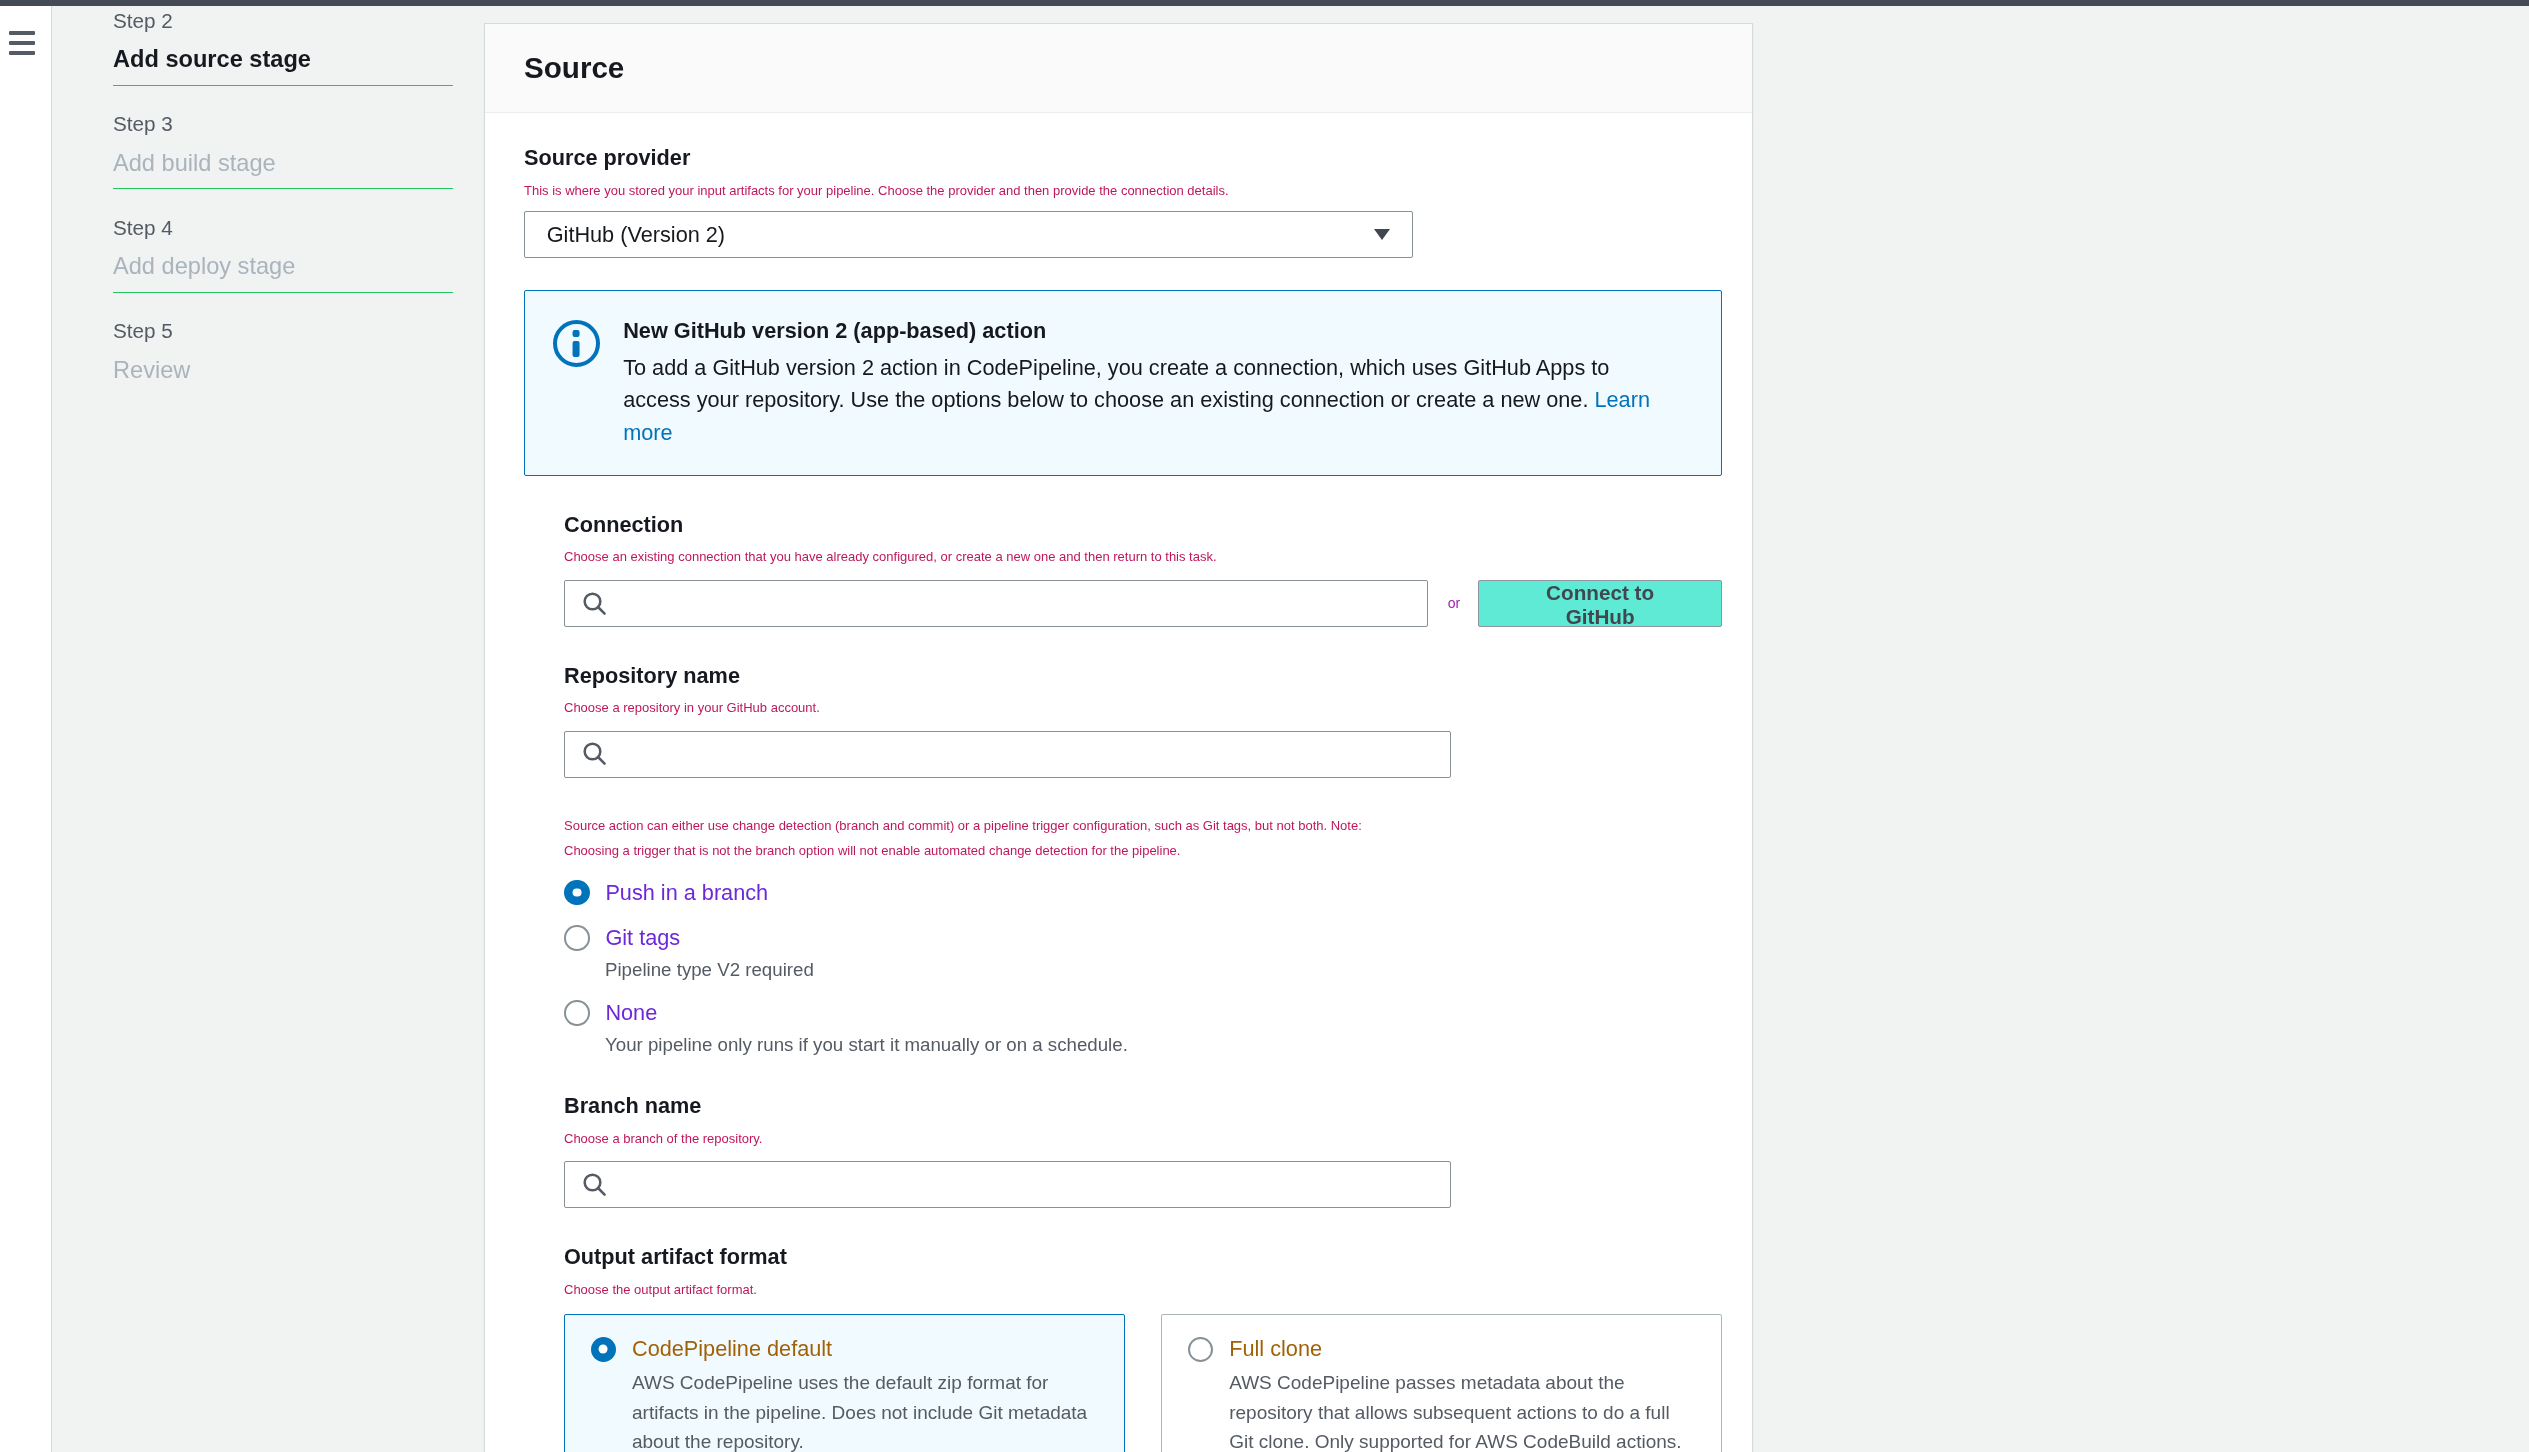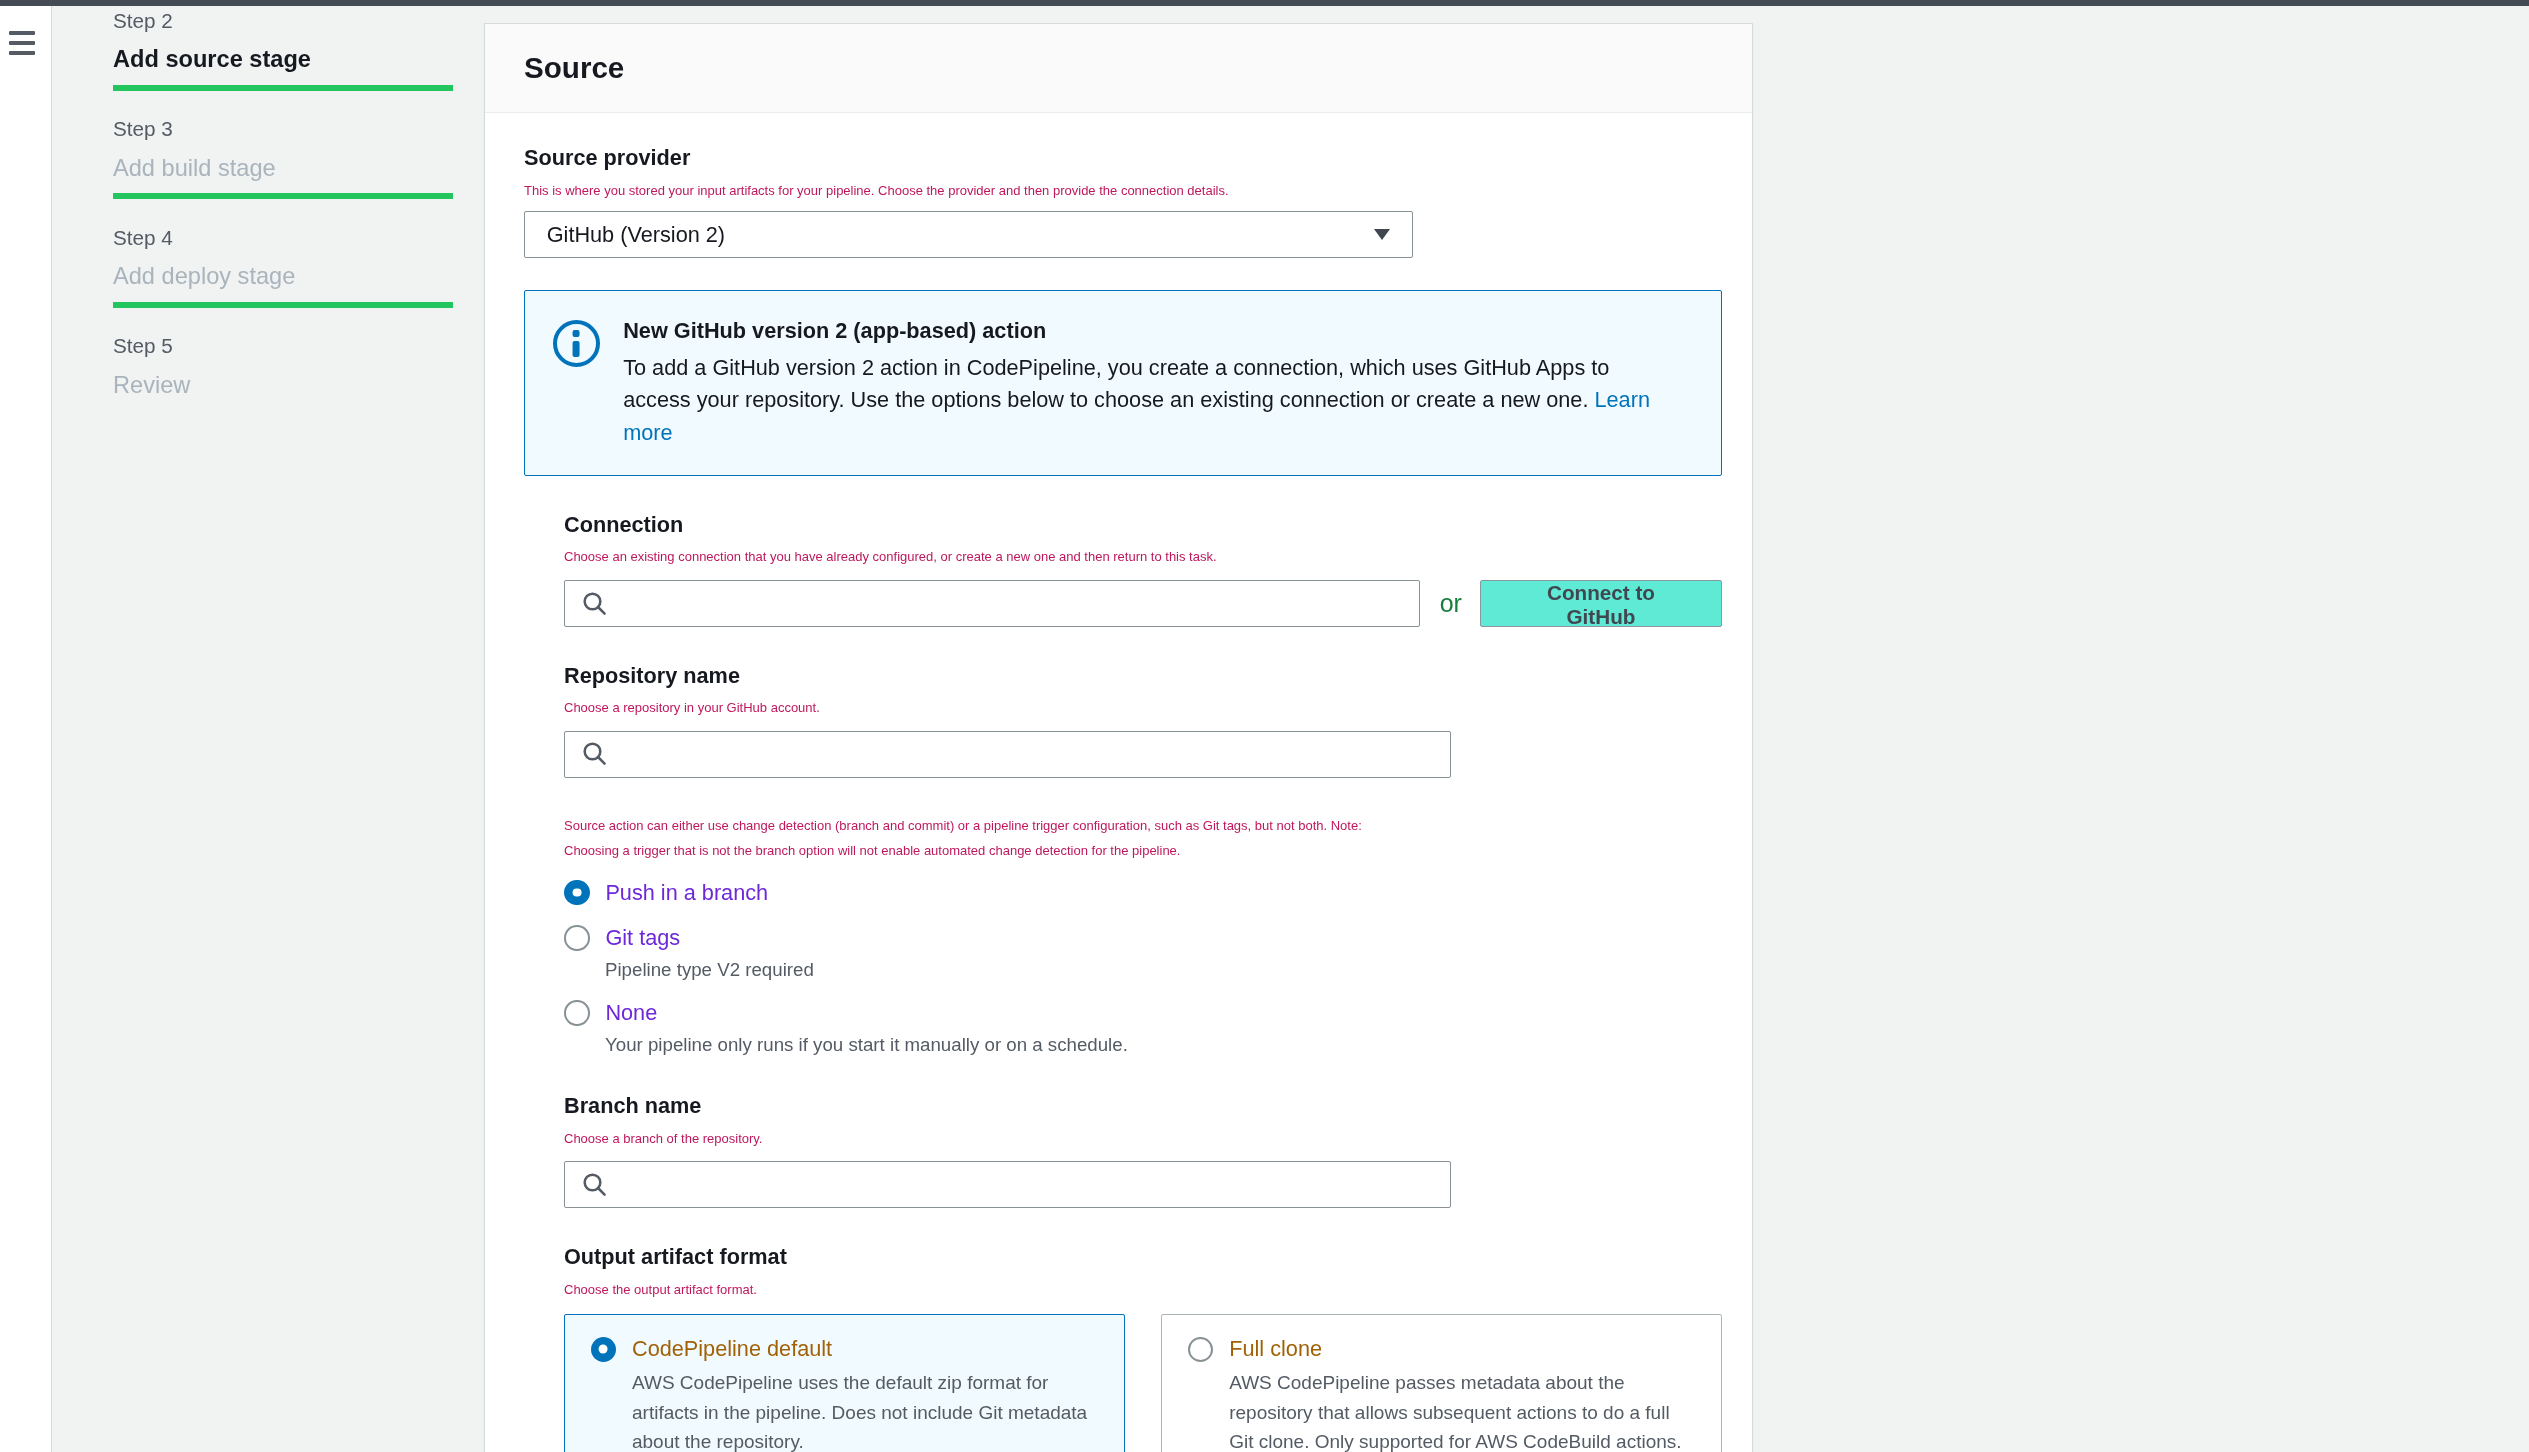--- a/index.html
+++ b/index.html
@@ -13,21 +13,21 @@
   
   .topbar { position:absolute; top:0; left:0; width:2530px; height:5.9px; background:#454b54; z-index:6; }
 
   
   .left-rail { position:absolute; top:5.9px; left:0; width:52px; height:1446px; background:#ffffff; border-right:1px solid #d5dbdb; z-index:2; }
   .hamburger { position:absolute; top:25.6px; left:8.9px; width:26.6px; height:23.6px; display:flex; flex-direction:column; justify-content:space-between; cursor:pointer; }
   .hamburger .bar { width:26.6px; height:3.9px; background:#545b64; border-radius:1px; }
 
   
   .steps-nav { position:absolute; left:113px; top:7.9px; width:340px; z-index:1; }
-  .step-item { border-bottom:6px solid #22c55e; padding-bottom:9.9px; margin-bottom:25.6px; }
+  .step-item { border-bottom:1px solid #22c55e; padding-bottom:9.9px; margin-bottom:25.6px; }
   .step-item:last-child { border-bottom:none; }
   .step-label { font-size:20.7px; line-height:25.6px; color:#545b64; margin-bottom:11.8px; }
   .step-name { font-size:23.6px; line-height:29.6px; }
   .step-item.active .step-name { font-weight:bold; color:#16191f; }
   .step-item.disabled .step-name { color:#a9b4bc; }
 
   
   .card { position:absolute; left:484px; top:22.7px; width:1269px; height:1517px; background:#ffffff; border:1px solid #d5dbdb; box-shadow:0 1px 2px rgba(0,0,0,0.05); z-index:1; }
   .card-header { height:89px; background:#fafafa; border-bottom:1px solid #eaeded; display:flex; align-items:center; padding-left:39px; }
   .card-title { font-size:29.6px; font-weight:bold; color:#16191f; }
@@ -52,21 +52,21 @@
   .info-body { font-size:21.7px; line-height:32.5px; color:#16191f; max-width:1054px; }
   .info-link { color:#0073bb; text-decoration:none; cursor:pointer; }
 
   
   .search-input-wrap { border:1px solid #879196; border-radius:2px; background:#fff; height:47px; display:flex; align-items:center; padding-left:15.8px; }
   .search-input-wrap input { border:none; outline:none; flex:1; height:100%; font-size:21.7px; font-family:"Liberation Sans", sans-serif; color:#16191f; background:transparent; padding:0 11.8px; }
   .search-icon { flex-shrink:0; display:block; }
 
   .connection-row { margin-top:9.9px; display:flex; align-items:center; }
   .connection-row .search-input-wrap { width:879px; }
-  .or-text { font-size:25px; color:#15803d; margin:0 17.7px 0 19.7px; }
+  .or-text { font-size:14px; color:#a21caf; margin:0 17.7px 0 19.7px; }
   .secondary-btn { height:47px; padding:0 31.5px; background:#5eead4; border:1px solid #8d969e; border-radius:2px; font-size:20.7px; font-weight:bold; color:#414750; font-family:"Liberation Sans", sans-serif; cursor:pointer; }
 
   .wide-input { margin-top:9.9px; width:887px; }
 
   
   .radio-group { margin-top:13.8px; }
   .radio-option { margin-bottom:15.8px; }
   .radio-row { display:flex; align-items:center; gap:15.8px; }
   .radio { width:25.6px; height:25.6px; border-radius:50%; flex-shrink:0; }
   .radio.selected { background:#0073bb; position:relative; }

